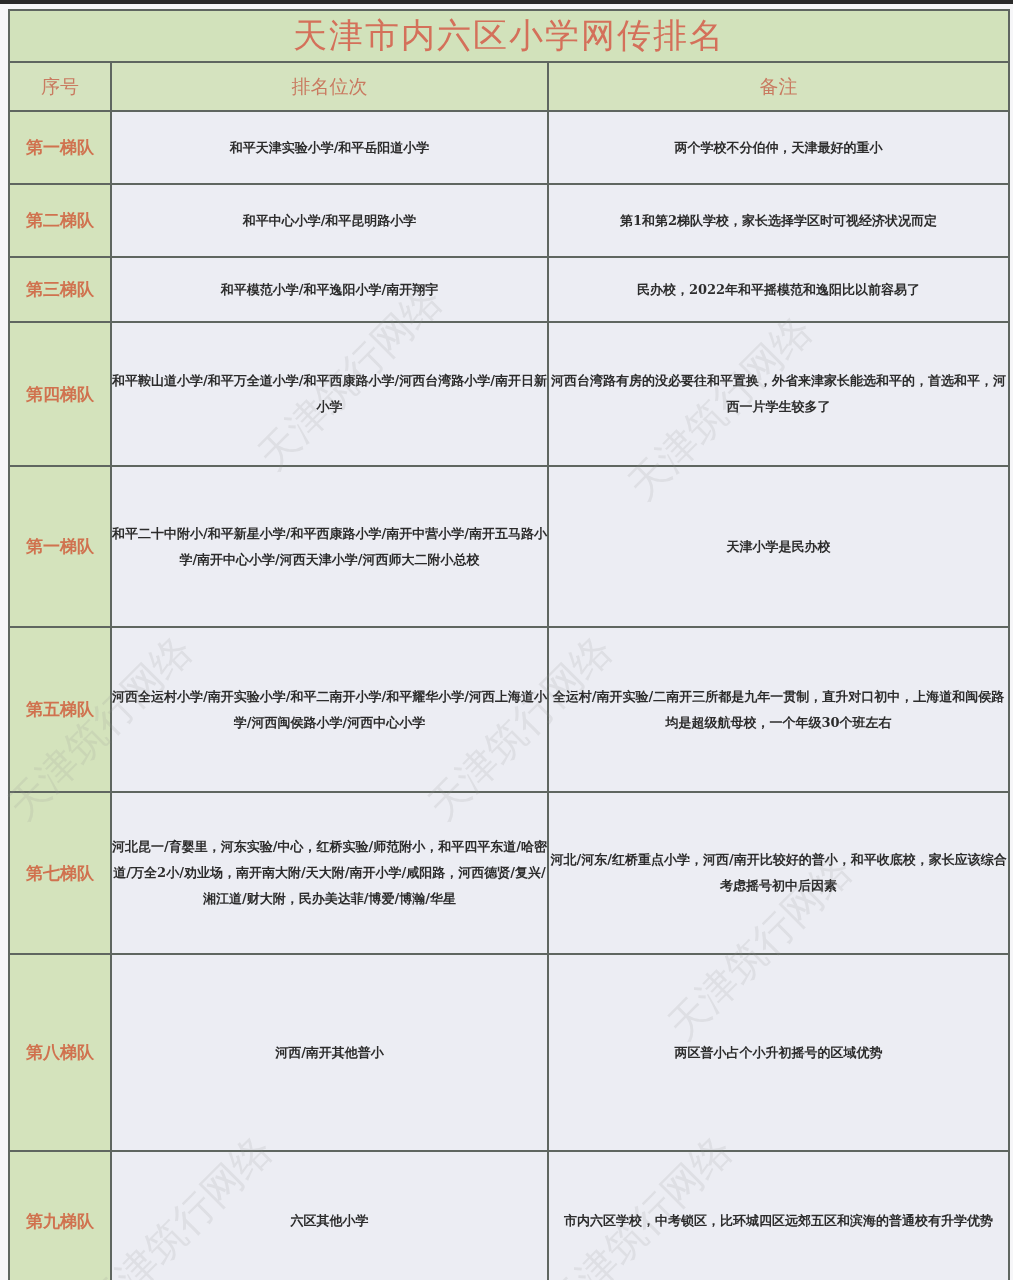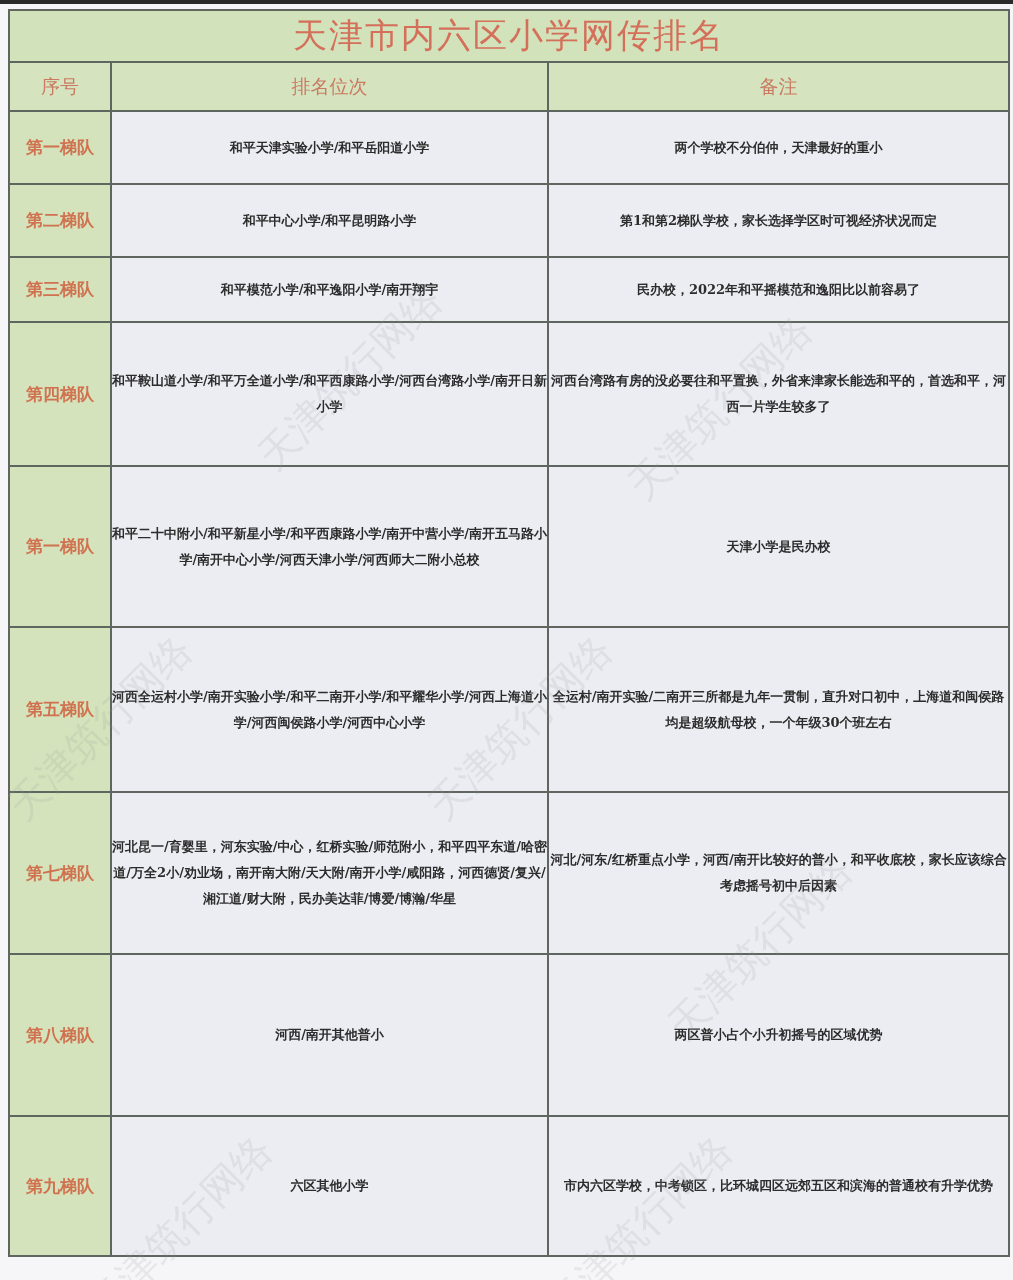--- a/index.html
+++ b/index.html
@@ -125,21 +125,21 @@
     <tr style="height:165px">
       <td class="tier-cell">第五梯队</td>
       <td class="school-cell">河西全运村小学/南开实验小学/和平二南开小学/和平耀华小学/河西上海道小学/河西闽侯路小学/河西中心小学</td>
       <td class="note-cell">全运村/南开实验/二南开三所都是九年一贯制，直升对口初中，上海道和闽侯路均是超级航母校，一个年级30个班左右</td>
     </tr>
     <tr style="height:162px">
       <td class="tier-cell">第七梯队</td>
       <td class="school-cell">河北昆一/育婴里，河东实验/中心，红桥实验/师范附小，和平四平东道/哈密道/万全2小/劝业场，南开南大附/天大附/南开小学/咸阳路，河西德贤/复兴/湘江道/财大附，民办美达菲/博爱/博瀚/华星</td>
       <td class="note-cell">河北/河东/红桥重点小学，河西/南开比较好的普小，和平收底校，家长应该综合考虑摇号初中后因素</td>
     </tr>
-    <tr style="height:162px">
+    <tr style="height:197px">
       <td class="tier-cell">第八梯队</td>
       <td class="school-cell">河西/南开其他普小</td>
       <td class="note-cell">两区普小占个小升初摇号的区域优势</td>
     </tr>
     <tr style="height:140px">
       <td class="tier-cell">第九梯队</td>
       <td class="school-cell">六区其他小学</td>
       <td class="note-cell">市内六区学校，中考锁区，比环城四区远郊五区和滨海的普通校有升学优势</td>
     </tr>
   </tbody>

